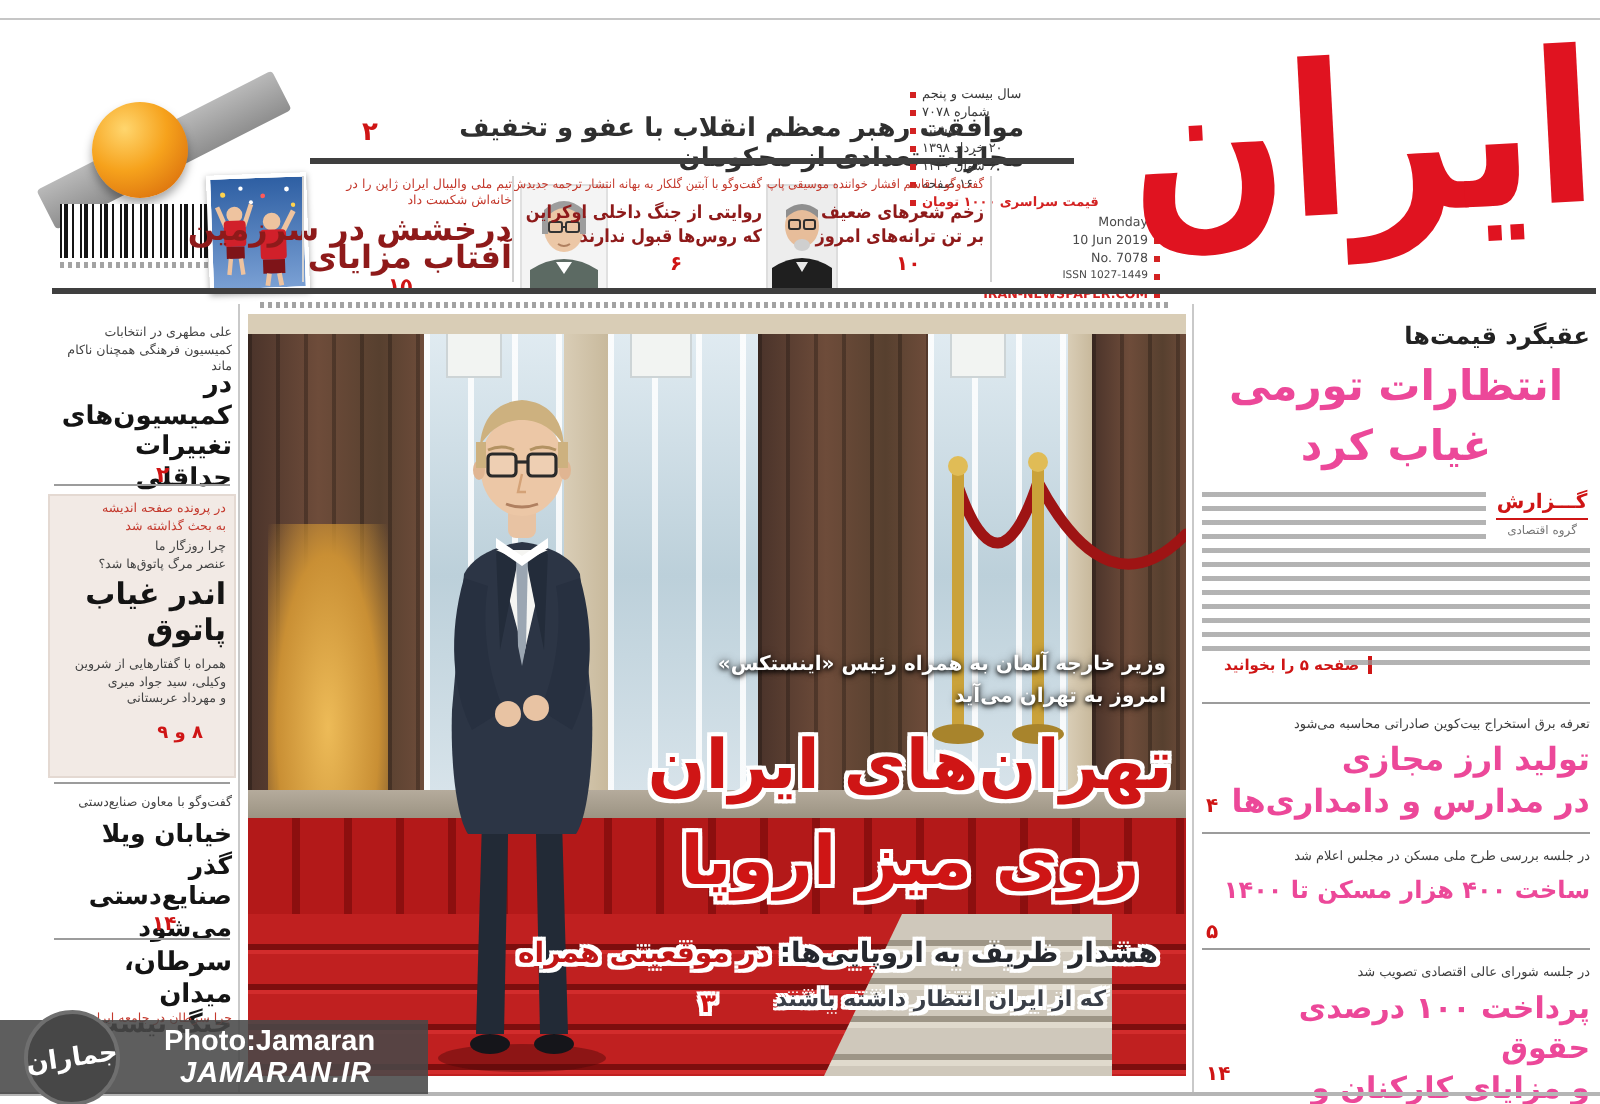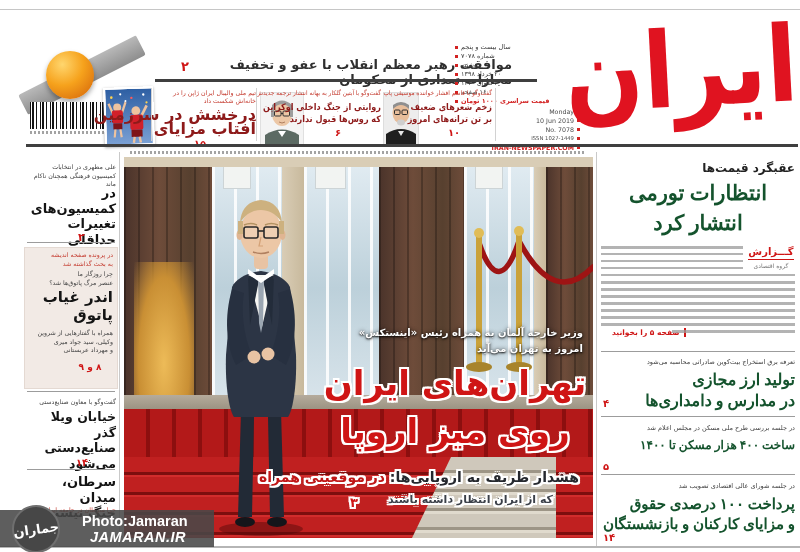--- a/index.html
+++ b/index.html
@@ -36,21 +36,21 @@
   
   .kicker-red{font-size:6.3px;line-height:8px;color:#c43a2e;text-align:right;}
   .kicker-dark{font-size:6.3px;line-height:8.5px;color:#444;text-align:right;}
   .strip-h{font-size:16px;line-height:13.5px;font-weight:bold;color:#8e1a1a;text-align:right;}
   .strip-h.small{font-size:9px;line-height:12px;transform:scaleX(.9);transform-origin:100% 0;}
   .mini-photo{border:2px solid #fff;box-shadow:0 1px 3px rgba(0,0,0,.35);overflow:hidden;}
 
   
   .sb-h{font-size:13px;line-height:15.5px;font-weight:bold;color:#141414;text-align:right;}
   .rc-k{font-size:6.5px;line-height:9px;color:#3f3f3f;text-align:right;}
-  .rc-h{font-weight:bold;color:#14532d;text-align:right;font-family:Liberation Serif, serif;}
+  .rc-h{font-weight:bold;color:#ec4899;text-align:right;}
   .skeleton{background:repeating-linear-gradient(180deg,#9a9a9a 0 2.5px,transparent 2.5px 7px);opacity:.75;}
   .readmore{color:#cf1515;font-size:7.5px;font-weight:bold;border-right:2px solid #cf1515;padding-right:4px;text-align:right;}
   .shaded{background:#f2eae5;border:1px solid #e4d9d2;}
 
   
   .photo{overflow:hidden;background:#cfc6b8;}
   .glass{background:linear-gradient(180deg,#e3edf3,#bcd0da 55%,#d7e3ea);}
   .glass::before{content:"";position:absolute;inset:0;
       background:repeating-linear-gradient(90deg,rgba(255,255,255,.85) 0 3px,transparent 3px 22px);}
   .glass .transom{position:absolute;top:8px;left:15%;width:38%;height:22px;background:#f2f4f2;border:1px solid #cdd4d6;}
@@ -332,21 +332,21 @@
       <span>هشدار ظریف به اروپایی‌ها:</span>
       <span class="red">در موقعیتی همراه</span>
     </div>
     <div class="abs rtl ph-sub2 outline-w nw" style="right:40px;top:336px;">که از ایران انتظار داشته باشند</div>
     <div class="abs pagenum outline-w" style="left:226px;top:338px;font-size:13px;">۳</div>
   </div>
 
   <div class="abs rtl" style="left:601px;top:161px;width:194px;font-size:12px;font-weight:bold;color:#222;text-align:right;">عقبگرد قیمت‌ها</div>
   <div class="abs rtl rc-h" style="left:601px;top:178px;width:194px;font-size:21px;line-height:30px;text-align:center;">
     <div>انتظارات تورمی</div>
-    <div>انتشار کرد</div>
+    <div>غیاب کرد</div>
   </div>
   <div class="abs" style="left:748px;top:246px;width:46px;color:#cf1515;font-size:10px;font-weight:bold;text-align:center;border-bottom:1px solid #cf1515;padding-bottom:2px;">گـــزارش</div>
   <div class="abs" style="left:748px;top:262px;width:46px;color:#777;font-size:6px;text-align:center;">گروه اقتصادی</div>
   <div class="abs skeleton" style="left:601px;top:246px;width:142px;height:24px;"></div>
   <div class="abs skeleton" style="left:601px;top:274px;width:194px;height:52px;"></div>
   <div class="abs readmore" style="left:612px;top:328px;">صفحه ۵ را بخوانید</div>
   <div class="abs skeleton" style="left:672px;top:330px;width:123px;height:5px;"></div>
   <div class="abs hline" style="left:601px;top:351px;width:194px;background:#9c9c9c;"></div>
 
   <div class="abs rtl rc-k" style="left:601px;top:358px;width:194px;">تعرفه برق استخراج بیت‌کوین صادراتی محاسبه می‌شود</div>

